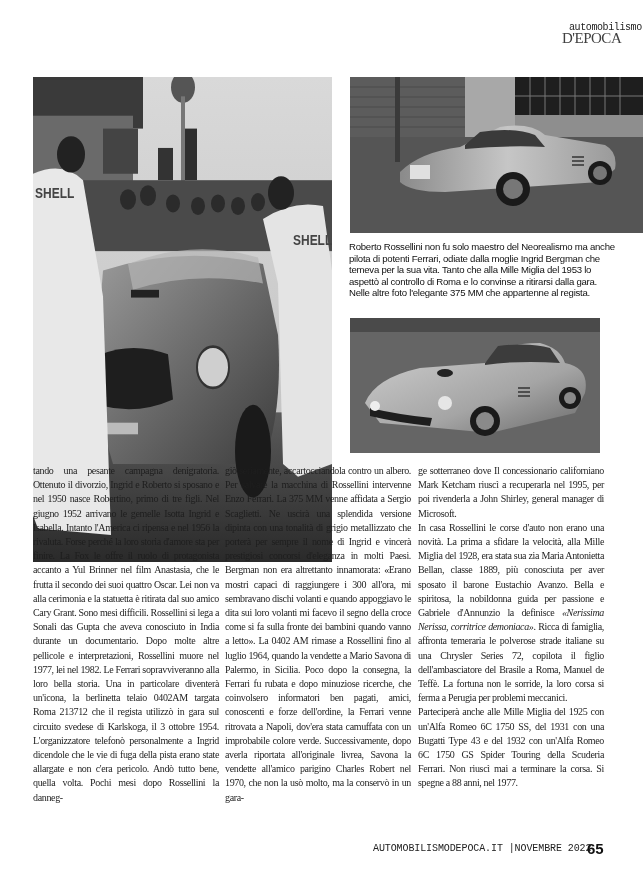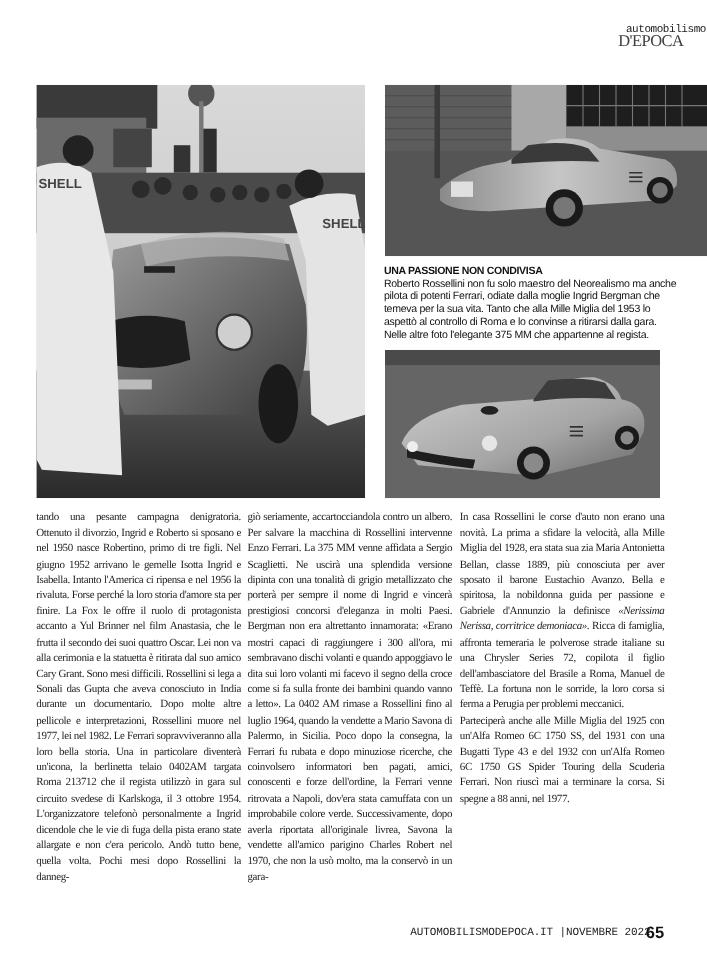--- a/index.html
+++ b/index.html
@@ -15,21 +15,21 @@
     font-family: Liberation Mono, monospace;
     margin-left: 41px;
   }
   .masthead .big {
     position: absolute; top: 8px; left: 42px; font-size: 15px; letter-spacing: -0.5px; color: #404040;
     font-family: "Liberation Serif", serif;
   }
   .photo { position: absolute; overflow: hidden; }
   .photo svg { display: block; width: 100%; height: 100%; }
 
-  #photo-main { left: 33px; top: 77px; width: 299px; height: 376px; }
+  #photo-main { left: 33px; top: 77px; width: 299px; height: 485px; }
   #photo-top-right { left: 350px; top: 77px; width: 293px; height: 156px; }
   #photo-bottom-right { left: 350px; top: 318px; width: 250px; height: 135px; }
 
   .caption {
     position: absolute; left: 349px; top: 241px; width: 270px;
     font-family: "Liberation Sans", "DejaVu Sans", sans-serif; font-size: 9.6px; line-height: 11.6px;
     color: #111; letter-spacing: -0.25px;
   }
   .caption .cap-title { font-weight: bold; display: block; letter-spacing: -0.3px; }
 
@@ -156,21 +156,20 @@
       <circle cx="250" cy="96" r="7" fill="#777"></circle>
     <g stroke="#333" stroke-width="1.5">
         <line x1="222" y1="80" x2="234" y2="80"></line>
         <line x1="222" y1="84" x2="234" y2="84"></line>
         <line x1="222" y1="88" x2="234" y2="88"></line>
       </g>
   </svg>
 </div>
 
 <div class="caption">
-  <span class="cap-title">UNA PASSIONE NON CONDIVISA</span>
   <span>Roberto Rossellini non fu solo maestro del Neorealismo ma anche pilota di potenti Ferrari, odiate dalla moglie Ingrid Bergman che temeva per la sua vita. Tanto che alla Mille Miglia del 1953 lo aspettò al controllo di Roma e lo convinse a ritirarsi dalla gara. Nelle altre foto l'elegante 375 MM che appartenne al regista.</span>
 </div>
 
 <div class="photo" id="photo-bottom-right">
   <svg viewBox="0 0 250 135" preserveAspectRatio="none">
     <defs>
       <linearGradient id="car3" x1="0" y1="0" x2="1" y2="1">
         <stop offset="0" stop-color="#d0d0d0"></stop>
           <stop offset="0.6" stop-color="#a5a5a5"></stop>
           <stop offset="1" stop-color="#6a6a6a"></stop>
@@ -199,18 +198,19 @@
 
 <div class="col" id="col-1">
   <p>tando una pesante campagna denigratoria. Ottenuto il divorzio, Ingrid e Roberto si spo­sano e nel 1950 nasce Robertino, primo di tre figli. Nel giugno 1952 arrivano le gemel­le Isotta Ingrid e Isabella. Intanto l'America ci ripensa e nel 1956 la rivaluta. Forse per­ché la loro storia d'amore sta per finire. La Fox le offre il ruolo di protagonista accan­to a Yul Brinner nel film Anastasia, che le frutta il secondo dei suoi quattro Oscar. Lei non va alla cerimonia e la statuetta è ritira­ta dal suo amico Cary Grant. Sono mesi dif­ficili. Rossellini si lega a Sonali das Gupta che aveva conosciuto in India durante un documentario. Dopo molte altre pellicole e interpretazioni, Rossellini muore nel 1977, lei nel 1982. Le Ferrari sopravviveranno alla loro bella storia. Una in particolare divente­rà un'icona, la berlinetta telaio 0402AM tar­gata Roma 213712 che il regista utilizzò in gara sul circuito svedese di Karlskoga, il 3 ottobre 1954. L'organizzatore telefonò per­sonalmente a Ingrid dicendole che le vie di fuga della pista erano state allargate e non c'era pericolo. Andò tutto bene, quella vol­ta. Pochi mesi dopo Rossellini la danneg-</p>
 </div>
 
 <div class="col" id="col-2">
   <p>giò seriamente, accartocciandola contro un albero. Per salvare la macchina di Ros­sellini intervenne Enzo Ferrari. La 375 MM venne affidata a Sergio Scaglietti. Ne uscirà una splendida versione dipinta con una to­nalità di grigio metallizzato che porterà per sempre il nome di Ingrid e vincerà prestigio­si concorsi d'eleganza in molti Paesi. Berg­man non era altrettanto innamorata: «Era­no mostri capaci di raggiungere i 300 all'ora, mi sembravano dischi volanti e quando ap­poggiavo le dita sui loro volanti mi facevo il segno della croce come si fa sulla fronte dei bambini quando vanno a letto». La 0402 AM rimase a Rossellini fino al luglio 1964, quan­do la vendette a Mario Savona di Palermo, in Sicilia. Poco dopo la consegna, la Ferra­ri fu rubata e dopo minuziose ricerche, che coinvolsero informatori ben pagati, ami­ci, conoscenti e forze dell'ordine, la Fer­rari venne ritrovata a Napoli, dov'era stata camuffata con un improbabile colore ver­de. Successivamente, dopo averla riportata all'originale livrea, Savona la vendette all'a­mico parigino Charles Robert nel 1970, che non la usò molto, ma la conservò in un gara-</p>
 </div>
 
 <div class="col" id="col-3">
+  <p>ge sotterraneo dove Il concessionario cali­forniano Mark Ketcham riuscì a recuperar­la nel 1995, per poi rivenderla a John Shir­ley, general manager di Microsoft.</p>
   <p><span>In casa Rossellini le corse d'auto non erano una novità. La prima a sfidare la velocità, al­la Mille Miglia del 1928, era stata sua zia Ma­ria Antonietta Bellan, classe 1889, più co­nosciuta per aver sposato il barone Eusta­chio Avanzo. Bella e spiritosa, la nobildon­na guida per passione e Gabriele d'Annun­zio la definisce </span><em>«Nerissima Nerissa, cor­ritrice demoniaca»</em><span>. Ricca di famiglia, af­fronta temeraria le polverose strade italia­ne su una Chrysler Series 72, copilota il fi­glio dell'ambasciatore del Brasile a Roma, Manuel de Teffè. La fortuna non le sorride, la loro corsa si ferma a Perugia per proble­mi meccanici.</span></p>
   <p>Parteciperà anche alle Mille Miglia del 1925 con un'Alfa Romeo 6C 1750 SS, del 1931 con una Bugatti Type 43 e del 1932 con un'Alfa Romeo 6C 1750 GS Spider Touring della Scuderia Ferrari. Non riuscì mai a terminare la corsa. Si spegne a 88 an­ni, nel 1977.</p>
 </div>
 
 <div class="footer">AUTOMOBILISMODEPOCA.IT |NOVEMBRE 2022</div>
 <div class="page-num">65</div>
 
 </body></html>

